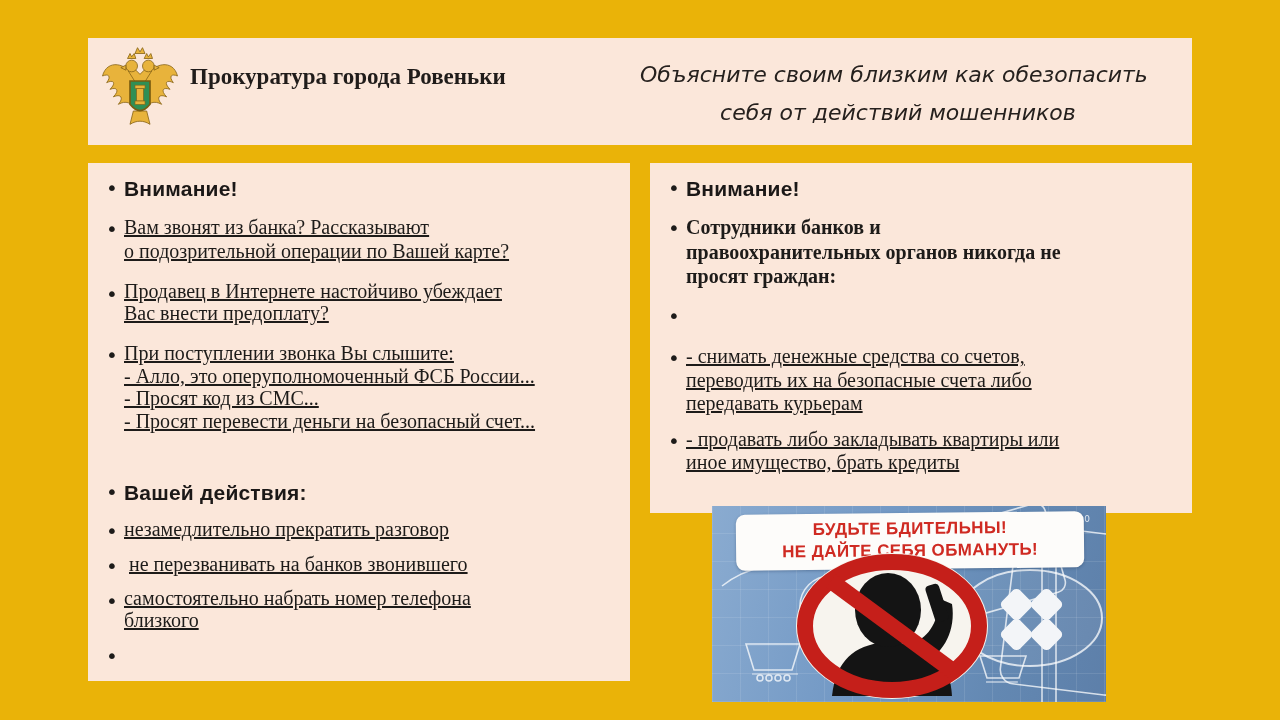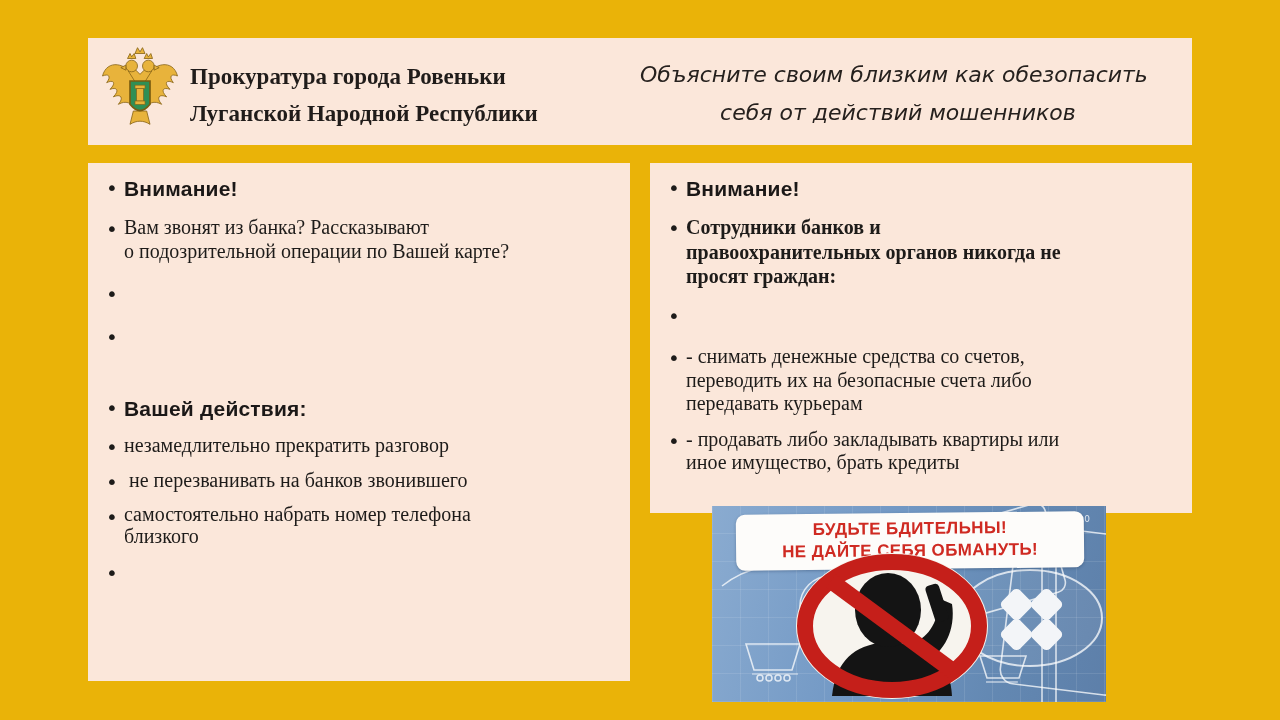--- a/index.html
+++ b/index.html
@@ -14,21 +14,21 @@
   .slogan-line{font:italic 500 22px/38px "DejaVu Sans",sans-serif;color:#26211e;text-align:center;}
   .slogan-line.l2{padding-left:8px;}
   
   .panel{position:absolute;background:#fbe7da;box-sizing:border-box;padding:12px 10px 0 12px;}
   .panel-left{left:88px;top:163px;width:542px;height:518px;}
   .panel-right{left:650px;top:163px;width:542px;height:350px;}
   .row{display:flex;align-items:flex-start;}
   .bullet{flex:0 0 24px;width:24px;text-align:center;font:400 20px/1.2 "DejaVu Sans",sans-serif;padding-top:1px;}
   .txt{white-space:pre-line;}
   .h{font:700 21px/1.3 "Liberation Sans",sans-serif;letter-spacing:.2px;color:#1b1817;}
-  .b{font:400 20px/1.17 "Liberation Serif",serif;}
+  .b{font:400 20px/1.17 "Liberation Serif",serif;text-decoration:underline;}
   .bb{font:700 20px/1.22 "Liberation Serif",serif;}
   
   .poster{position:absolute;left:712px;top:506px;width:394px;height:196px;margin:0;overflow:hidden;
           background:
             repeating-linear-gradient(90deg, rgba(255,255,255,0.10) 0 1px, rgba(255,255,255,0) 1px 28px),
             repeating-linear-gradient(0deg, rgba(255,255,255,0.10) 0 1px, rgba(255,255,255,0) 1px 28px),
             linear-gradient(105deg,#8aabd0 0%,#7399c5 40%,#6388b2 75%,#5d7fa9 100%);}
   .poster-deco{position:absolute;left:0;top:0;width:100%;height:100%;}
   .banner{position:absolute;left:24px;right:22px;top:7px;background:#fdfcfa;border-radius:9px;
           box-shadow:0 1px 3px rgba(30,50,80,.35);padding:5px 4px 6px;transform:rotate(-.6deg);text-align:center;}
@@ -61,43 +61,48 @@
       </g>
       <path d="M38,42 L62,42 L62,70 Q50,85 38,70 Z" fill="#2f8f55" stroke="#7a5c10" stroke-width="2"></path>
       <g fill="#e8b33b" stroke="#8a6618" stroke-width="0.8">
         <rect x="44" y="47" width="12" height="4"></rect>
         <rect x="46" y="51" width="8" height="15"></rect>
         <rect x="44" y="66" width="12" height="4"></rect>
       </g>
     </svg>
     <div class="org-block">
       <div class="org-line">Прокуратура города Ровеньки</div>
-      <div class="org-line">Луганской Народной Республики</div>
     </div>
     <div class="slogan-block">
       <div class="slogan-line">Объясните своим близким как обезопасить</div>
       <div class="slogan-line l2">себя от действий мошенников</div>
     </div>
   </header>
 
   <section class="panel panel-left">
     <div class="row" style="margin-bottom:14px">
       <span class="bullet">•</span>
       <div class="txt h">Внимание!</div>
     </div>
     <div class="row" style="margin-bottom:18px">
       <span class="bullet">•</span>
       <div class="txt b">Вам звонят из банка? Рассказывают
 о подозрительной операции по Вашей карте?</div>
     </div>
     <div class="row" style="margin-bottom:18px">
       <span class="bullet">•</span>
+      <div class="txt b" style="line-height:1.08">Продавец в Интернете настойчиво убеждает
+Вас внести предоплату?</div>
     </div>
     <div class="row" style="margin-bottom:46px">
       <span class="bullet">•</span>
+      <div class="txt b" style="line-height:1.13">При поступлении звонка Вы слышите:
+- Алло, это оперуполномоченный ФСБ России...
+- Просят код из СМС...
+- Просят перевести деньги на безопасный счет...</div>
     </div>
     <div class="row" style="margin-bottom:12px">
       <span class="bullet">•</span>
       <div class="txt h">Вашей действия:</div>
     </div>
     <div class="row" style="margin-bottom:10px">
       <span class="bullet">•</span>
       <div class="txt b">незамедлительно прекратить разговор</div>
     </div>
     <div class="row" style="margin-bottom:10px">

